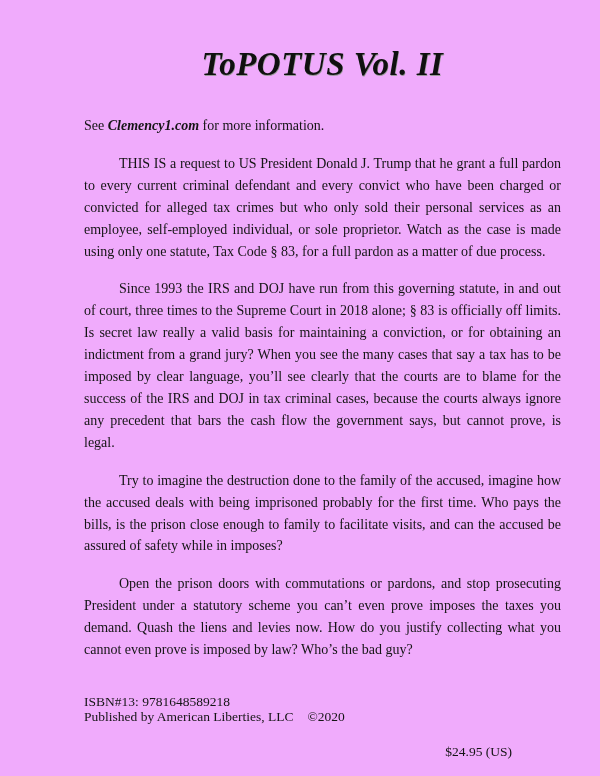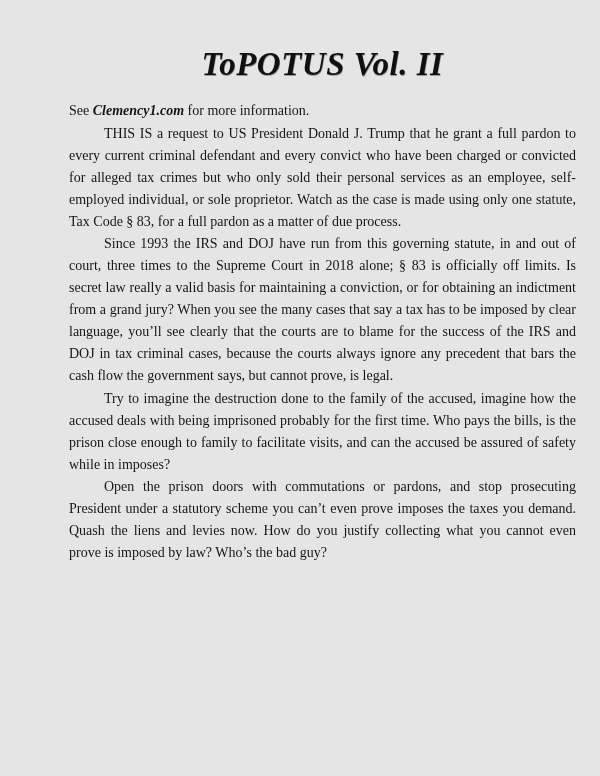--- a/index.html
+++ b/index.html
@@ -4,21 +4,21 @@
 <style>
   html, body {
     margin: 0;
     padding: 0;
     background: #ffffff;
   }
   .page {
     position: relative;
     width: 600px;
     height: 776px;
-    background: #e5e5e5;
+    background: #f0abfc;
     color: #151515;
     font-family: "Liberation Serif", serif;
     overflow: hidden;
   }
   .book-title {
     position: absolute;
     top: 46px;
     left: 68px;
     width: 509px;
     text-align: center;
@@ -32,21 +32,21 @@
   .content {
     position: absolute;
     top: 99px;
     left: 68px;
     width: 509px;
     font-size: 14px;
     line-height: 21.9px;
     text-align: justify;
   }
   .content p {
-    margin: 1px;
+    margin: 16px;
   }
   .intro-line {
     text-indent: 0;
     text-align: left;
   }
   .body-para {
     text-indent: 35px;
   }
   .em {
   }
@@ -97,16 +97,18 @@
     <p class="body-para">THIS IS a request to US President Donald J. Trump that he grant a full pardon to every current criminal defendant and every convict who have been charged or convicted for alleged tax crimes but who only sold their personal services as an employee, self-employed individual, or sole proprietor. Watch as the case is made using only one statute, Tax Code § 83, for a full pardon as a matter of due process.</p>
 
     <p class="body-para"><span>Since 1993 the IRS and DOJ have run from this governing statute, in and out of court, three times to the Supreme Court in 2018 alone; § 83 is officially off limits. Is secret law really a valid basis for maintaining a conviction, or for obtaining an indictment from a grand jury? When you see the many cases that say a tax has to be imposed by clear language, you’ll see clearly that the courts are to blame for the success of the IRS and DOJ in tax criminal cases, because the courts always ignore any precedent that bars the cash flow the government says, but cannot </span><span class="em">prove</span><span>, is legal.</span></p>
 
     <p class="body-para">Try to imagine the destruction done to the family of the accused, imagine how the accused deals with being imprisoned probably for the first time. Who pays the bills, is the prison close enough to family to facilitate visits, and can the accused be assured of safety while in imposes?</p>
 
     <p class="body-para"><span>Open the prison doors with commutations or pardons, and stop prosecuting President under a statutory scheme you can’t even prove imposes the </span><span class="em">taxes</span><span> you demand. Quash the liens and levies now. How do you justify collecting what you cannot even prove is imposed by law? Who’s the bad guy?</span></p>
 
 
 
+    <p class="imprint"><span>ISBN#13: 9781648589218</span><br><span>Published by </span><span class="em">American Liberties, LLC</span><span class="copyright">©2020</span></p>
 
+    <p class="price-line">$24.95 (US)</p>
 
   </div>
 </div>
 
 </body></html>

